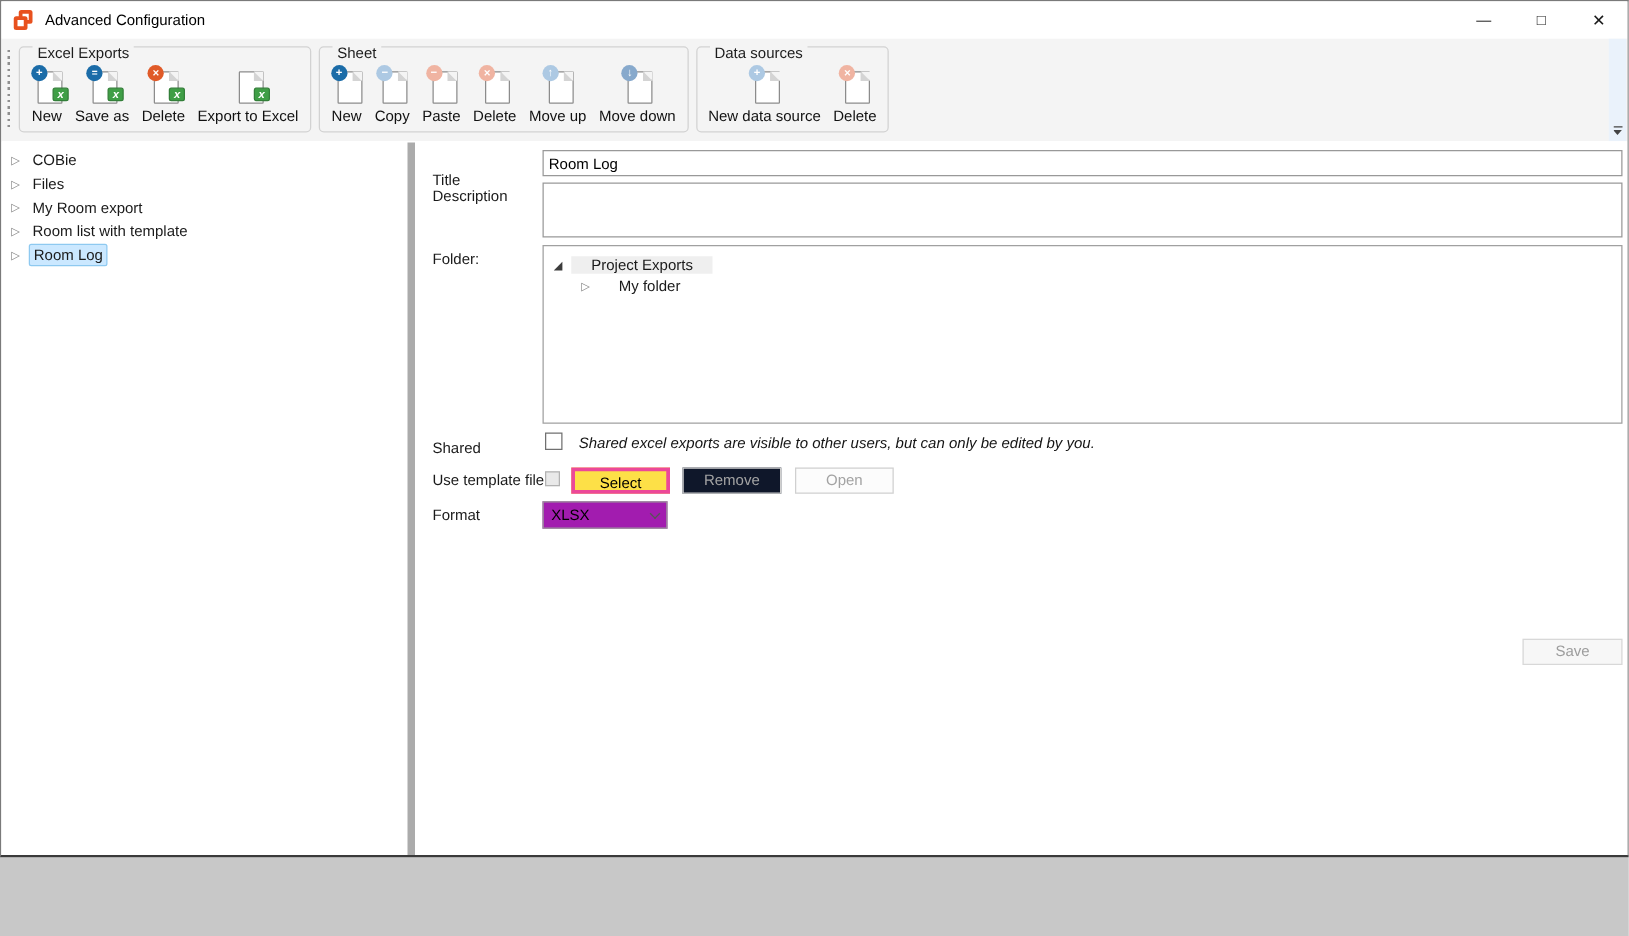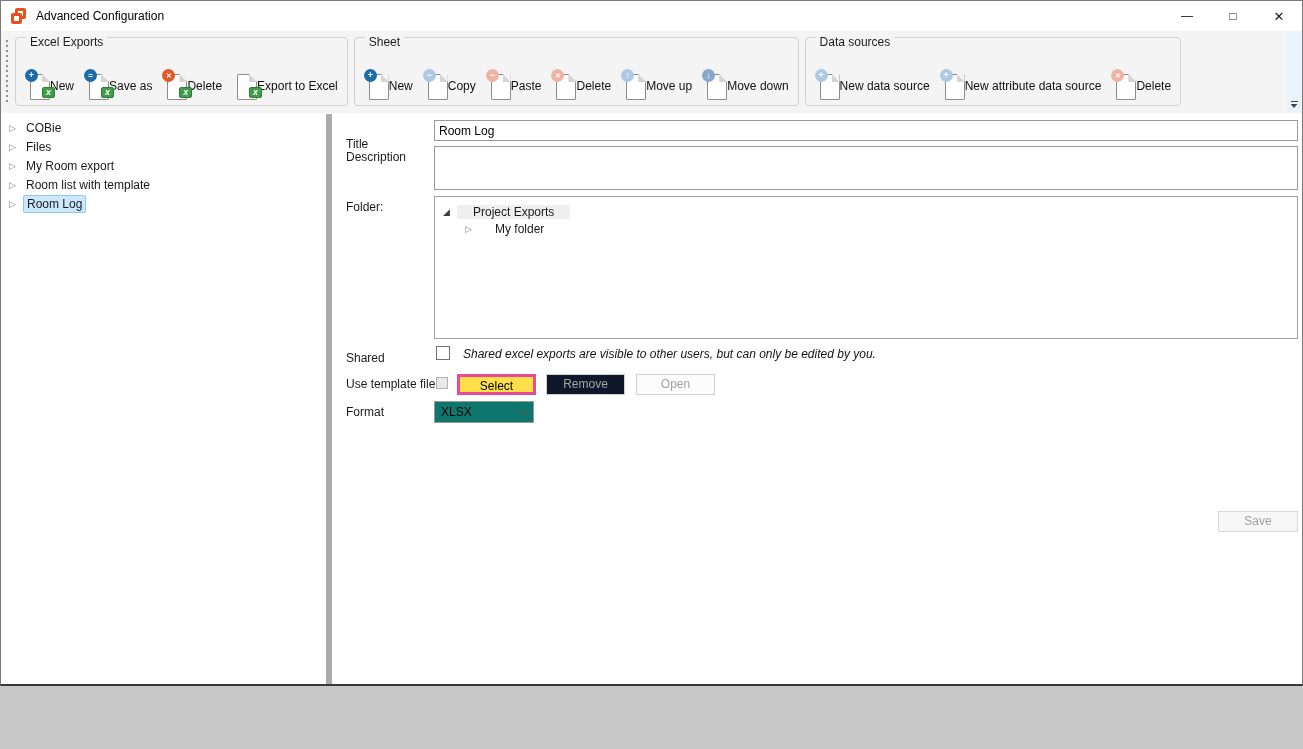--- a/index.html
+++ b/index.html
@@ -22,21 +22,21 @@
   .win-btn.min { font-size: 12px; }
   .win-btn.max { font-size: 12px; }
   .win-btn.close { font-size: 13px; }
   
   .toolbar { position: absolute; top: 30px; left: 0; right: 0; height: 82px; background: #f4f4f4; }
   .toolbar-grip { position: absolute; left: 5px; top: 9px; bottom: 9px; width: 2px;
     background: repeating-linear-gradient(to bottom, #8f8f8f 0 2px, transparent 2px 5px); }
   .groups { position: absolute; left: 14px; top: 6px; display: flex; gap: 6px; }
   .tgroup { position: relative; height: 69px; border: 1px solid #d2d2d2; border-radius: 4px; display: flex; align-items: flex-end; padding: 0 4px 5px 4px; }
   .tgroup-label { position: absolute; top: -2px; left: 10px; background: #f4f4f4; padding: 0 4px; font-size: 12px; color: #1c1c1c; line-height: 12px; }
-  .titem { display: flex; flex-direction: row; align-items: center; padding: 0 5px; cursor: default; }
+  .titem { display: flex; flex-direction: column; align-items: center; padding: 0 5px; cursor: default; }
   .ticon-wrap { height: 32px; display: flex; align-items: flex-end; justify-content: center; padding-left: 5px; }
   .titem-label { margin-top: 3px; font-size: 12px; color: #111; white-space: nowrap; }
   .doc { position: relative; width: 20px; height: 26px; background: #fff; border: 1px solid #8c8c8c; border-radius: 1px; }
   .doc::before { content:''; position: absolute; top: -1px; right: -1px; width: 8px; height: 8px; background: #f4f4f4; clip-path: polygon(0 0,100% 0,100% 100%); z-index: 1; }
   .doc::after  { content:''; position: absolute; top: -1px; right: -1px; width: 8px; height: 8px; background: #d4d4d4; clip-path: polygon(0 0,100% 100%,0 100%); z-index: 2; }
   .badge { position: absolute; top: -6px; left: -6px; width: 13px; height: 13px; border-radius: 50%; z-index: 3;
     color: #fff; font-size: 9px; line-height: 13px; text-align: center; font-weight: bold; }
   .badge.b-blue     { background: #1b6ca8; }
   .badge.b-blue2    { background: #87a9cc; }
   .badge.b-paleblue { background: #adc9e3; }
@@ -74,21 +74,21 @@
   .ftree-label { margin-left: 4px; padding: 0 16px; }
   .ftree-label.root-hl { background: #efefef; }
   .checkbox { position: absolute; background: #fff; border: 1px solid #707070; }
   .checkbox.shared { left: 104px; top: 233px; width: 14px; height: 14px; }
   .checkbox.tmpl { left: 104px; top: 264px; width: 12px; height: 12px; background: #e9e9e9; border-color: #b2b2b2; }
   .shared-note { position: absolute; left: 131px; top: 234px; font-style: italic; font-size: 12px; color: #141414; }
   .btn { position: absolute; height: 21px; width: 79px; font-size: 12px; text-align: center; line-height: 19px; cursor: default; font-family: "Liberation Sans", sans-serif; }
   .btn-select { left: 125px; top: 261px; background: #fde047; border: 3px solid #ec4899; color: #000; }
   .btn-remove { left: 214px; top: 261px; background: #0f172a; border: 1px solid #d0d0d0; color: #a3a3a3; }
   .btn-open   { left: 304px; top: 261px; background: #fcfcfc; border: 1px solid #d0d0d0; color: #a3a3a3; }
-  .combo { position: absolute; left: 102px; top: 288px; width: 100px; height: 22px; background: #0f766e; border: 1px solid #9a9a9a; display: flex; align-items: center; padding: 0 6px; cursor: default; }
+  .combo { position: absolute; left: 102px; top: 288px; width: 100px; height: 22px; background: #a21caf; border: 1px solid #9a9a9a; display: flex; align-items: center; padding: 0 6px; cursor: default; }
   .combo-text { flex: 1; font-size: 12px; color: #000; }
   .combo-chev { width: 6px; height: 6px; border-right: 1px solid #555; border-bottom: 1px solid #555; transform: rotate(45deg); margin-top: -3px; }
   .btn-save { left: 886px; top: 398px; width: 80px; background: #f7f7f7; border: 1px solid #d8d8d8; color: #9d9d9d; }
 </style>
 </head>
 <body>
 
 <div class="window">
 
   <div class="titlebar">
@@ -205,28 +205,20 @@
           <div class="ticon-wrap">
               <div class="doc">
                 <span class="badge b-paleblue g-plus"></span>
               </div>
             </div>
           <div class="titem-label">New data source</div>
         </div>
         <div class="titem">
           <div class="ticon-wrap">
               <div class="doc">
-                <span class="badge b-paleblue g-plus"></span>
-              </div>
-            </div>
-          <div class="titem-label">New attribute data source</div>
-        </div>
-        <div class="titem">
-          <div class="ticon-wrap">
-              <div class="doc">
                 <span class="badge b-palered g-x"></span>
               </div>
             </div>
           <div class="titem-label">Delete</div>
         </div>
       </div>
 
     </div>
     <div class="toolbar-overflow">
       <div class="ov-bar"></div>

